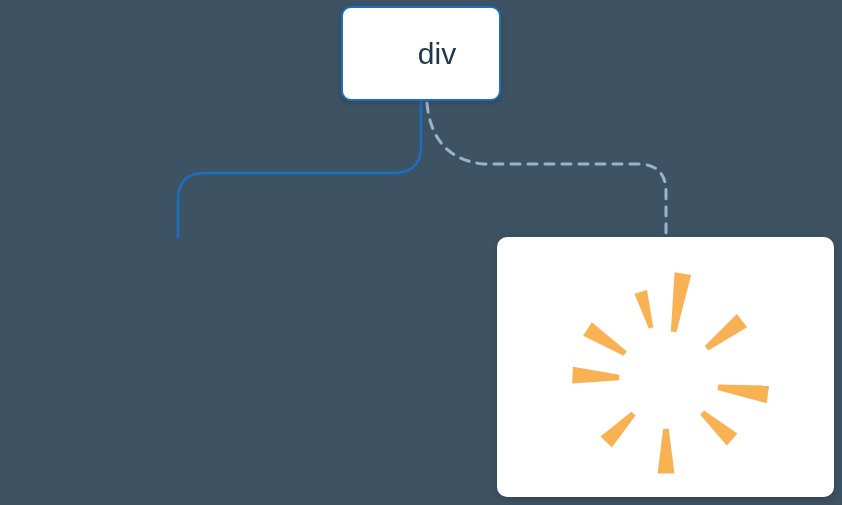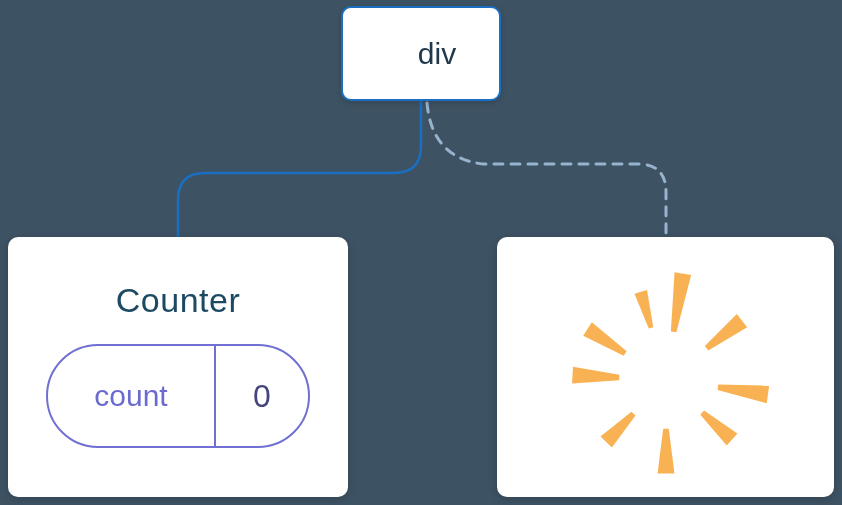--- a/index.html
+++ b/index.html
@@ -126,28 +126,20 @@
 
   <svg class="edges" viewBox="0 0 842 505">
     <path class="edge-solid" d="M 421 101 L 421 146 Q 421 173 394 173 L 205 173 Q 178 173 178 200 L 178 238"></path>
     <path class="edge-dashed" d="M 427 103 C 430 137 447 160 483 164 L 638 164 Q 666 164 666 192 L 666 238"></path>
   </svg>
 
   <div class="node-div">
     <span>div</span>
   </div>
 
-  <div class="card card-counter">
-    <div class="card-title">Counter</div>
-    <div class="state-pill">
-      <span class="pill-key">count</span>
-      <span class="pill-divider"></span>
-      <span class="pill-value">0</span>
-    </div>
-  </div>
 
   <div class="card card-removed">
     <svg class="poof" viewBox="-125 -125 250 250">
       <g transform="rotate(-106)">
           <polygon class="ray" points="58,-2.5 58,2.5 98,7 98,-7"></polygon>
         </g>
       <g transform="rotate(-81)">
           <polygon class="ray" points="52,-3 52,3 115,9 115,-9"></polygon>
         </g>
       <g transform="rotate(-38)">

